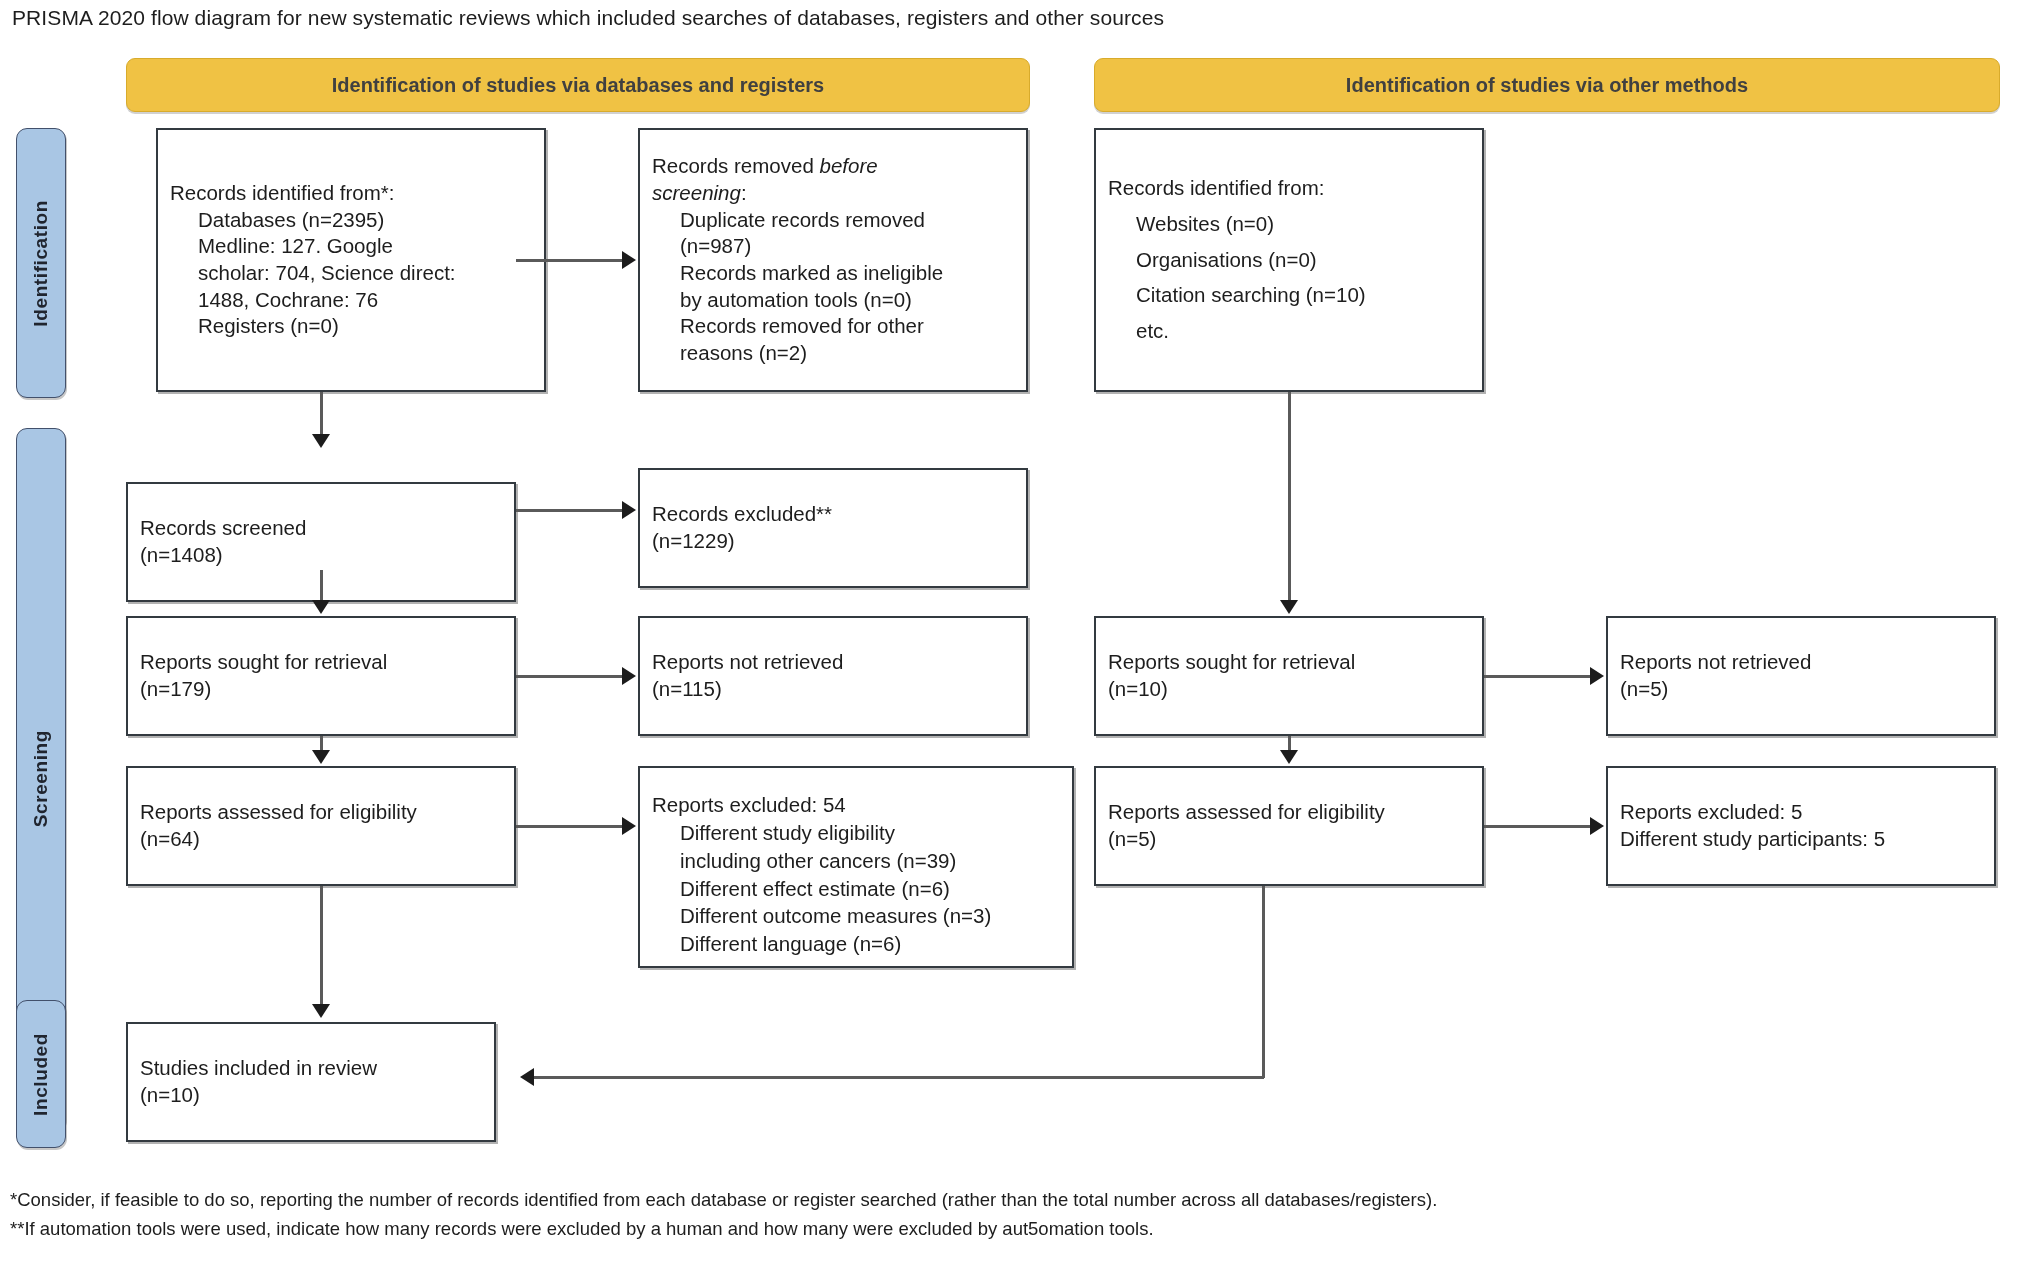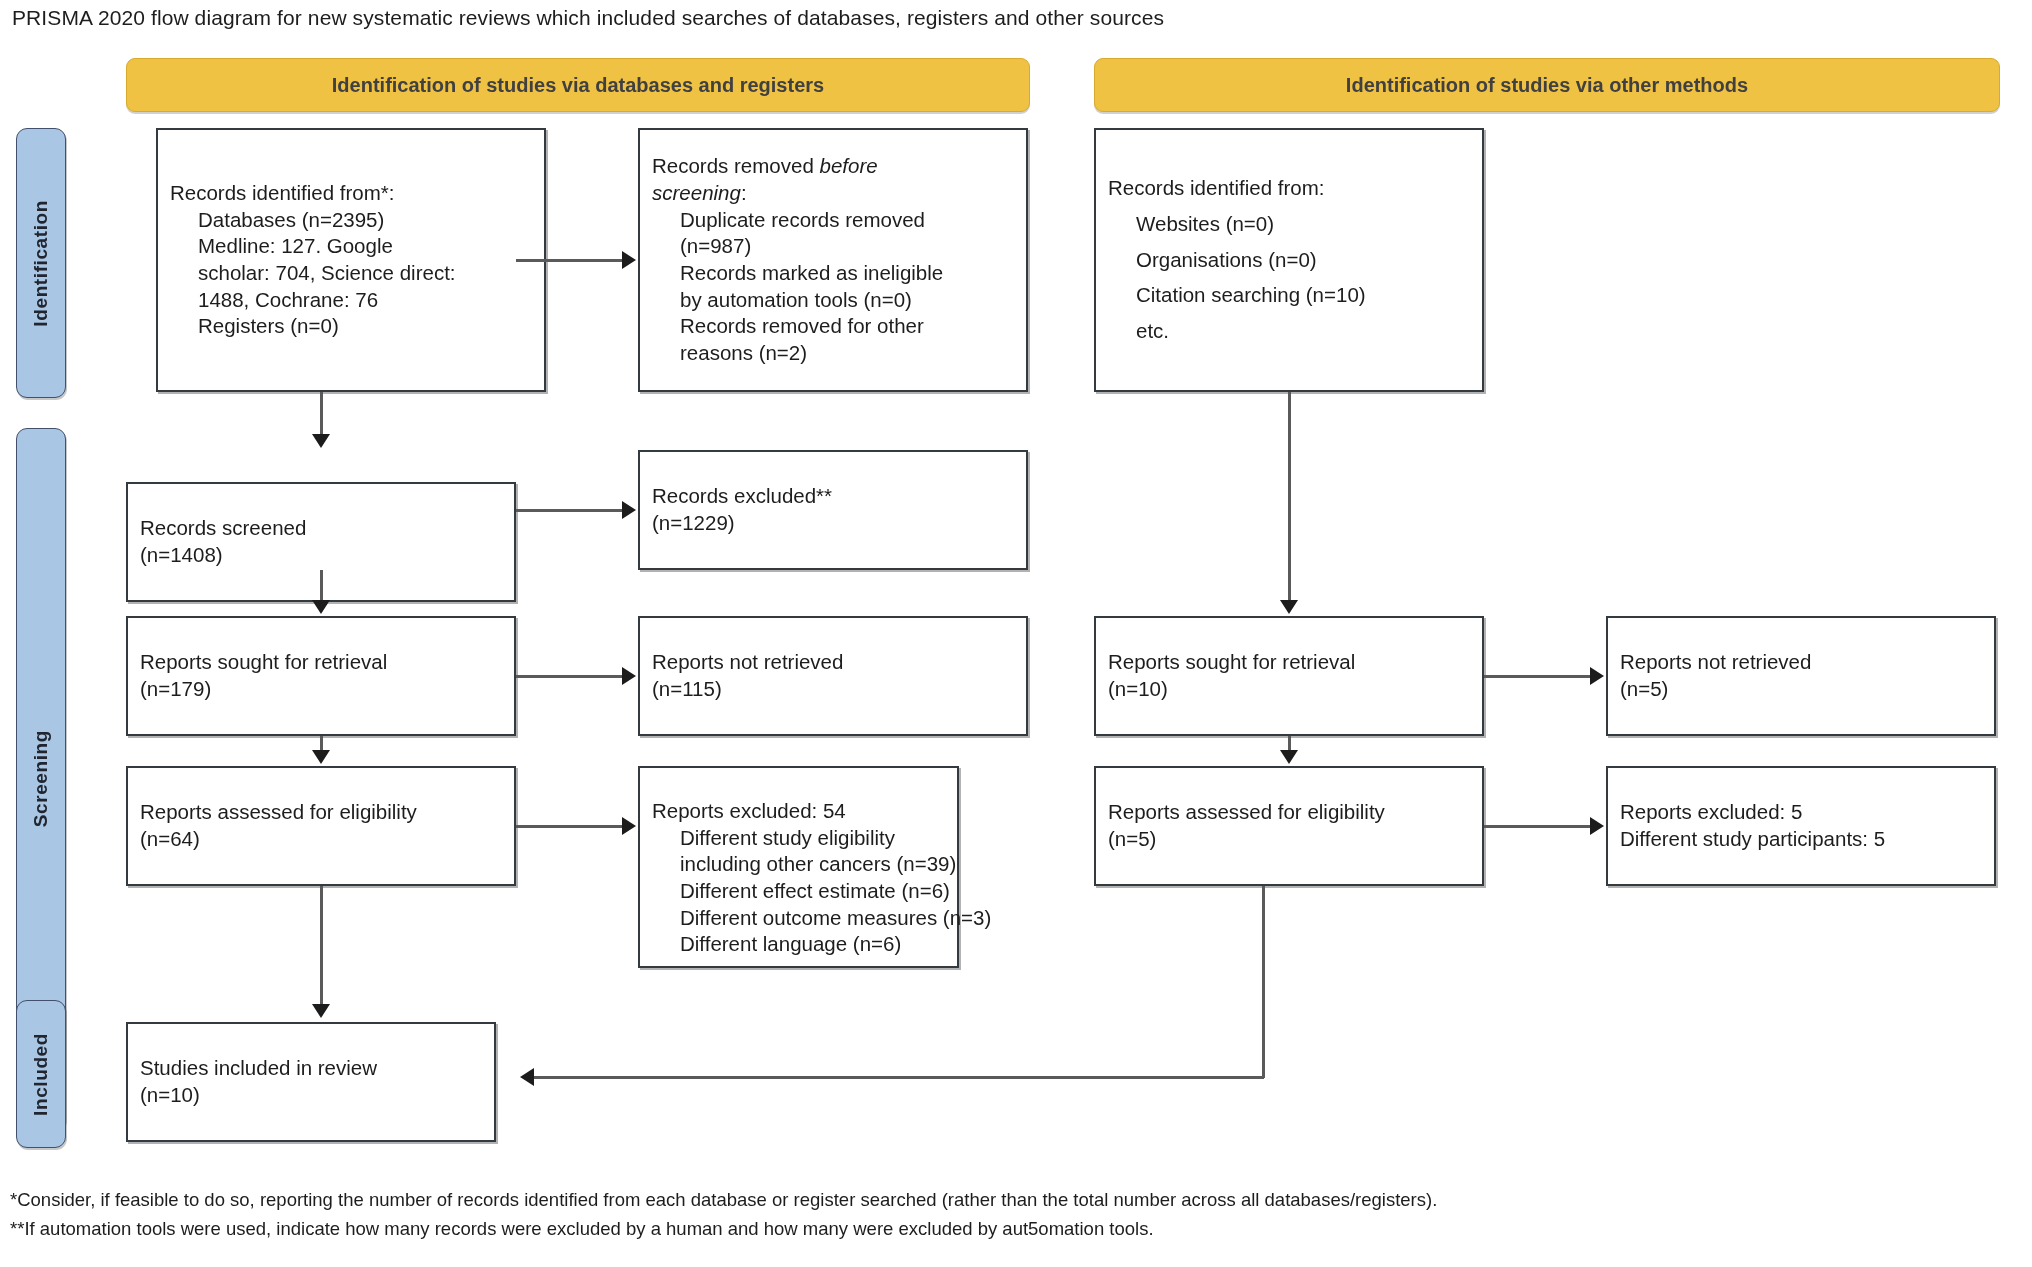--- a/index.html
+++ b/index.html
@@ -35,31 +35,31 @@
   .fbox .ind{padding-left:28px;}
   .fbox i{font-style:italic;}
 
   
   #box-records-identified{left:126px;top:128px;width:390px;height:264px;margin-left:30px;}
   #box-records-removed{left:638px;top:128px;width:390px;height:264px;}
   #box-other-identified{left:1094px;top:128px;width:390px;height:264px;gap:9px;}
 
   
   #box-records-screened{left:126px;top:450px;width:390px;height:120px;margin-top:32px;}
-  #box-records-excluded{left:638px;top:450px;width:390px;height:120px;}
+  #box-records-excluded{left:638px;top:468px;width:390px;height:120px;}
 
   
   #box-reports-sought{left:126px;top:616px;width:390px;height:120px;}
   #box-reports-not-retrieved{left:638px;top:616px;width:390px;height:120px;}
   #box-reports-sought-other{left:1094px;top:616px;width:390px;height:120px;}
   #box-reports-not-retrieved-other{left:1606px;top:616px;width:390px;height:120px;}
 
   
   #box-reports-assessed{left:126px;top:766px;width:390px;height:120px;}
-  #box-reports-excluded-detail{left:638px;top:766px;width:321px;height:202px;justify-content:flex-end;padding-top:24px;}
+  #box-reports-excluded-detail{left:638px;top:766px;width:436px;height:202px;justify-content:space-between;padding-top:24px;}
   #box-reports-assessed-other{left:1094px;top:766px;width:390px;height:120px;}
   #box-reports-excluded-other{left:1606px;top:766px;width:390px;height:120px;}
 
   
   #box-studies-included{left:126px;top:1022px;width:370px;height:120px;}
 
   
   .conn{position:absolute;background:#5a5a5a;}
   .conn.v{width:2.5px;}
   .conn.h{height:2.5px;}

